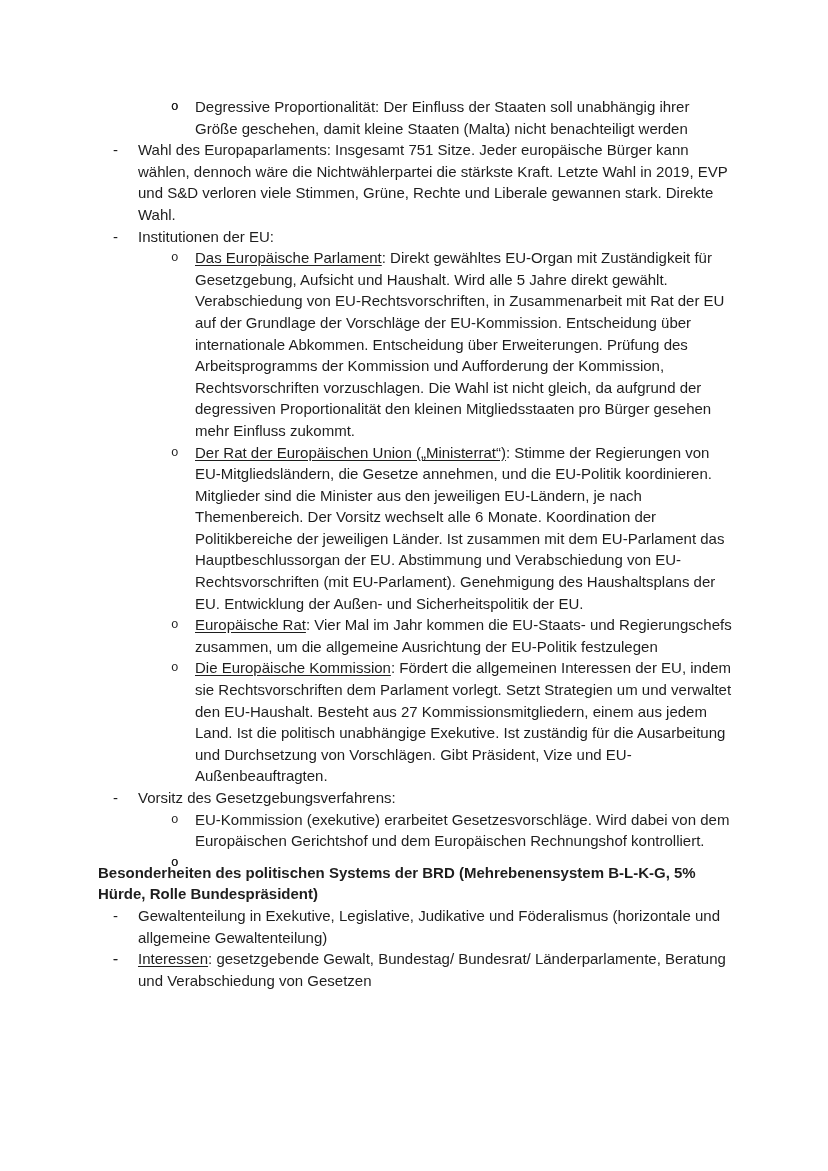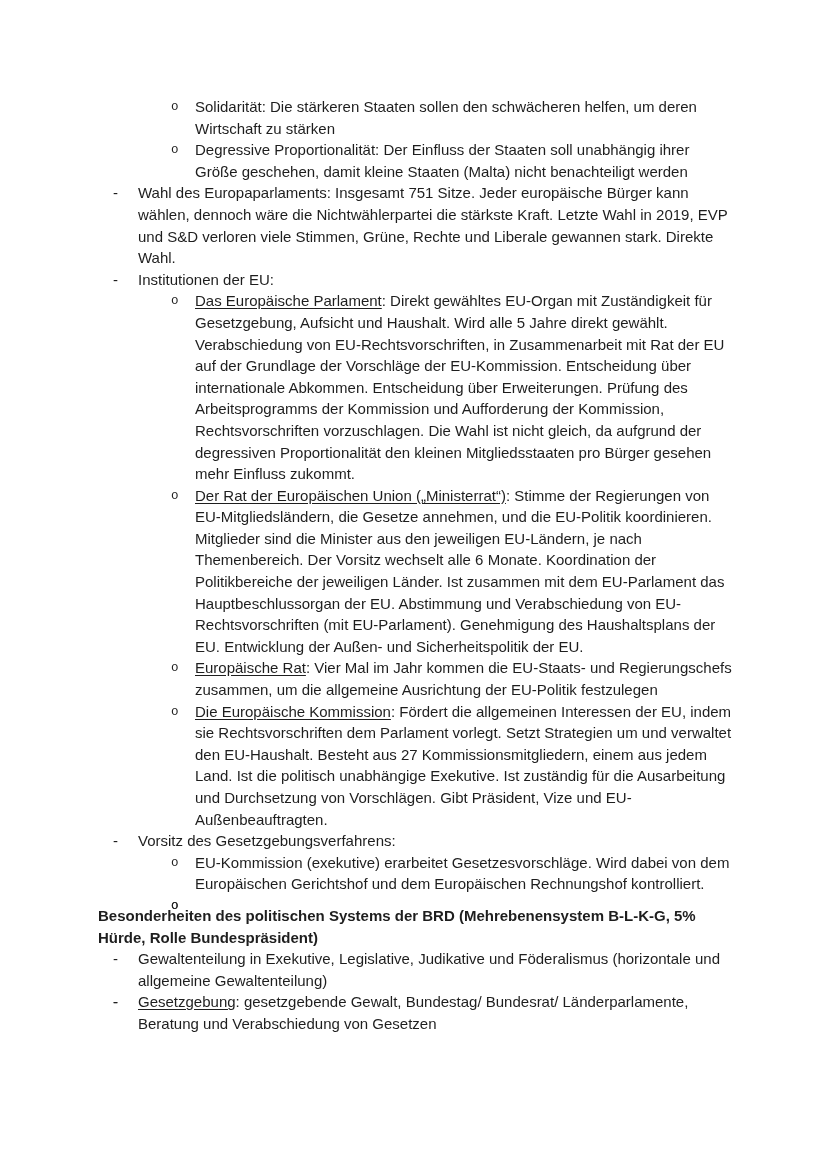--- a/index.html
+++ b/index.html
@@ -53,30 +53,30 @@
   .u {
     text-decoration: underline;
     text-underline-offset: 2px;
   }
 </style>
 </head>
 <body>
 
 <div class="page">
   <div class="content">
-      <div class="li li2"><span class="bullet">o</span><span><span>Solidarität: Die stärkeren Staaten sollen den schwächeren helfen, um deren Wirtschaft zu stärken</span></span></div>
+      <div class="li li2"><span class="bullet">o</span></div>
       <div class="li li2"><span class="bullet">o</span><span><span>Degressive Proportionalität: Der Einfluss der Staaten soll unabhängig ihrer Größe geschehen, damit kleine Staaten (Malta) nicht benachteiligt werden</span></span></div>
       <div class="li li1"><span class="bullet">-</span><span><span>Wahl des Europaparlaments: Insgesamt 751 Sitze. Jeder europäische Bürger kann wählen, dennoch wäre die Nichtwählerpartei die stärkste Kraft. Letzte Wahl in 2019, EVP und S&amp;D verloren viele Stimmen, Grüne, Rechte und Liberale gewannen stark. Direkte Wahl.</span></span></div>
       <div class="li li1"><span class="bullet">-</span><span><span>Institutionen der EU:</span></span></div>
       <div class="li li2"><span class="bullet">o</span><span><span class="u">Das Europäische Parlament</span><span>: Direkt gewähltes EU-Organ mit Zuständigkeit für Gesetzgebung, Aufsicht und Haushalt. Wird alle 5 Jahre direkt gewählt. Verabschiedung von EU-Rechtsvorschriften, in Zusammenarbeit mit Rat der EU auf der Grundlage der Vorschläge der EU-Kommission. Entscheidung über internationale Abkommen. Entscheidung über Erweiterungen. Prüfung des Arbeitsprogramms der Kommission und Aufforderung der Kommission, Rechtsvorschriften vorzuschlagen. Die Wahl ist nicht gleich, da aufgrund der degressiven Proportionalität den kleinen Mitgliedsstaaten pro Bürger gesehen mehr Einfluss zukommt.</span></span></div>
       <div class="li li2"><span class="bullet">o</span><span><span class="u">Der Rat der Europäischen Union („Ministerrat“)</span><span>: Stimme der Regierungen von EU-Mitgliedsländern, die Gesetze annehmen, und die EU-Politik koordinieren. Mitglieder sind die Minister aus den jeweiligen EU-Ländern, je nach Themenbereich. Der Vorsitz wechselt alle 6 Monate. Koordination der Politikbereiche der jeweiligen Länder. Ist zusammen mit dem EU-Parlament das Hauptbeschlussorgan der EU. Abstimmung und Verabschiedung von EU-Rechtsvorschriften (mit EU-Parlament). Genehmigung des Haushaltsplans der EU. Entwicklung der Außen- und Sicherheitspolitik der EU.</span></span></div>
       <div class="li li2"><span class="bullet">o</span><span><span class="u">Europäische Rat</span><span>: Vier Mal im Jahr kommen die EU-Staats- und Regierungschefs zusammen, um die allgemeine Ausrichtung der EU-Politik festzulegen</span></span></div>
       <div class="li li2"><span class="bullet">o</span><span><span class="u">Die Europäische Kommission</span><span>: Fördert die allgemeinen Interessen der EU, indem sie Rechtsvorschriften dem Parlament vorlegt. Setzt Strategien um und verwaltet den EU-Haushalt. Besteht aus 27 Kommissionsmitgliedern, einem aus jedem Land. Ist die politisch unabhängige Exekutive. Ist zuständig für die Ausarbeitung und Durchsetzung von Vorschlägen.  Gibt Präsident, Vize und EU-Außenbeauftragten.</span></span></div>
       <div class="li li1"><span class="bullet">-</span><span><span>Vorsitz des Gesetzgebungsverfahrens:</span></span></div>
       <div class="li li2"><span class="bullet">o</span><span><span>EU-Kommission (exekutive) erarbeitet Gesetzesvorschläge. Wird dabei von dem Europäischen Gerichtshof und dem Europäischen Rechnungshof kontrolliert.</span></span></div>
       <div class="li li2"><span class="bullet">o</span></div>
       <div class="li li2"><span class="bullet">o</span></div>
       <div class="heading"><span><span>Besonderheiten des politischen Systems der BRD (Mehrebenensystem B-L-K-G, 5% Hürde, Rolle Bundespräsident)</span></span></div>
       <div class="li li1"><span class="bullet">-</span><span><span>Gewaltenteilung in Exekutive, Legislative, Judikative und Föderalismus (horizontale und allgemeine Gewaltenteilung)</span></span></div>
       <div class="li li1"><span class="bullet">-</span></div>
-      <div class="li li1"><span class="bullet">-</span><span><span class="u">Gesetzgebung</span><span>: gesetzgebende Gewalt, Bundestag/ Bundesrat/ Länderparlamente, Beratung und Verabschiedung von Gesetzen</span></span></div>
+      <div class="li li1"><span class="bullet">-</span><span><span class="u">Interessen</span><span>: gesetzgebende Gewalt, Bundestag/ Bundesrat/ Länderparlamente, Beratung und Verabschiedung von Gesetzen</span></span></div>
     </div>
 </div>
 
 </body></html>

